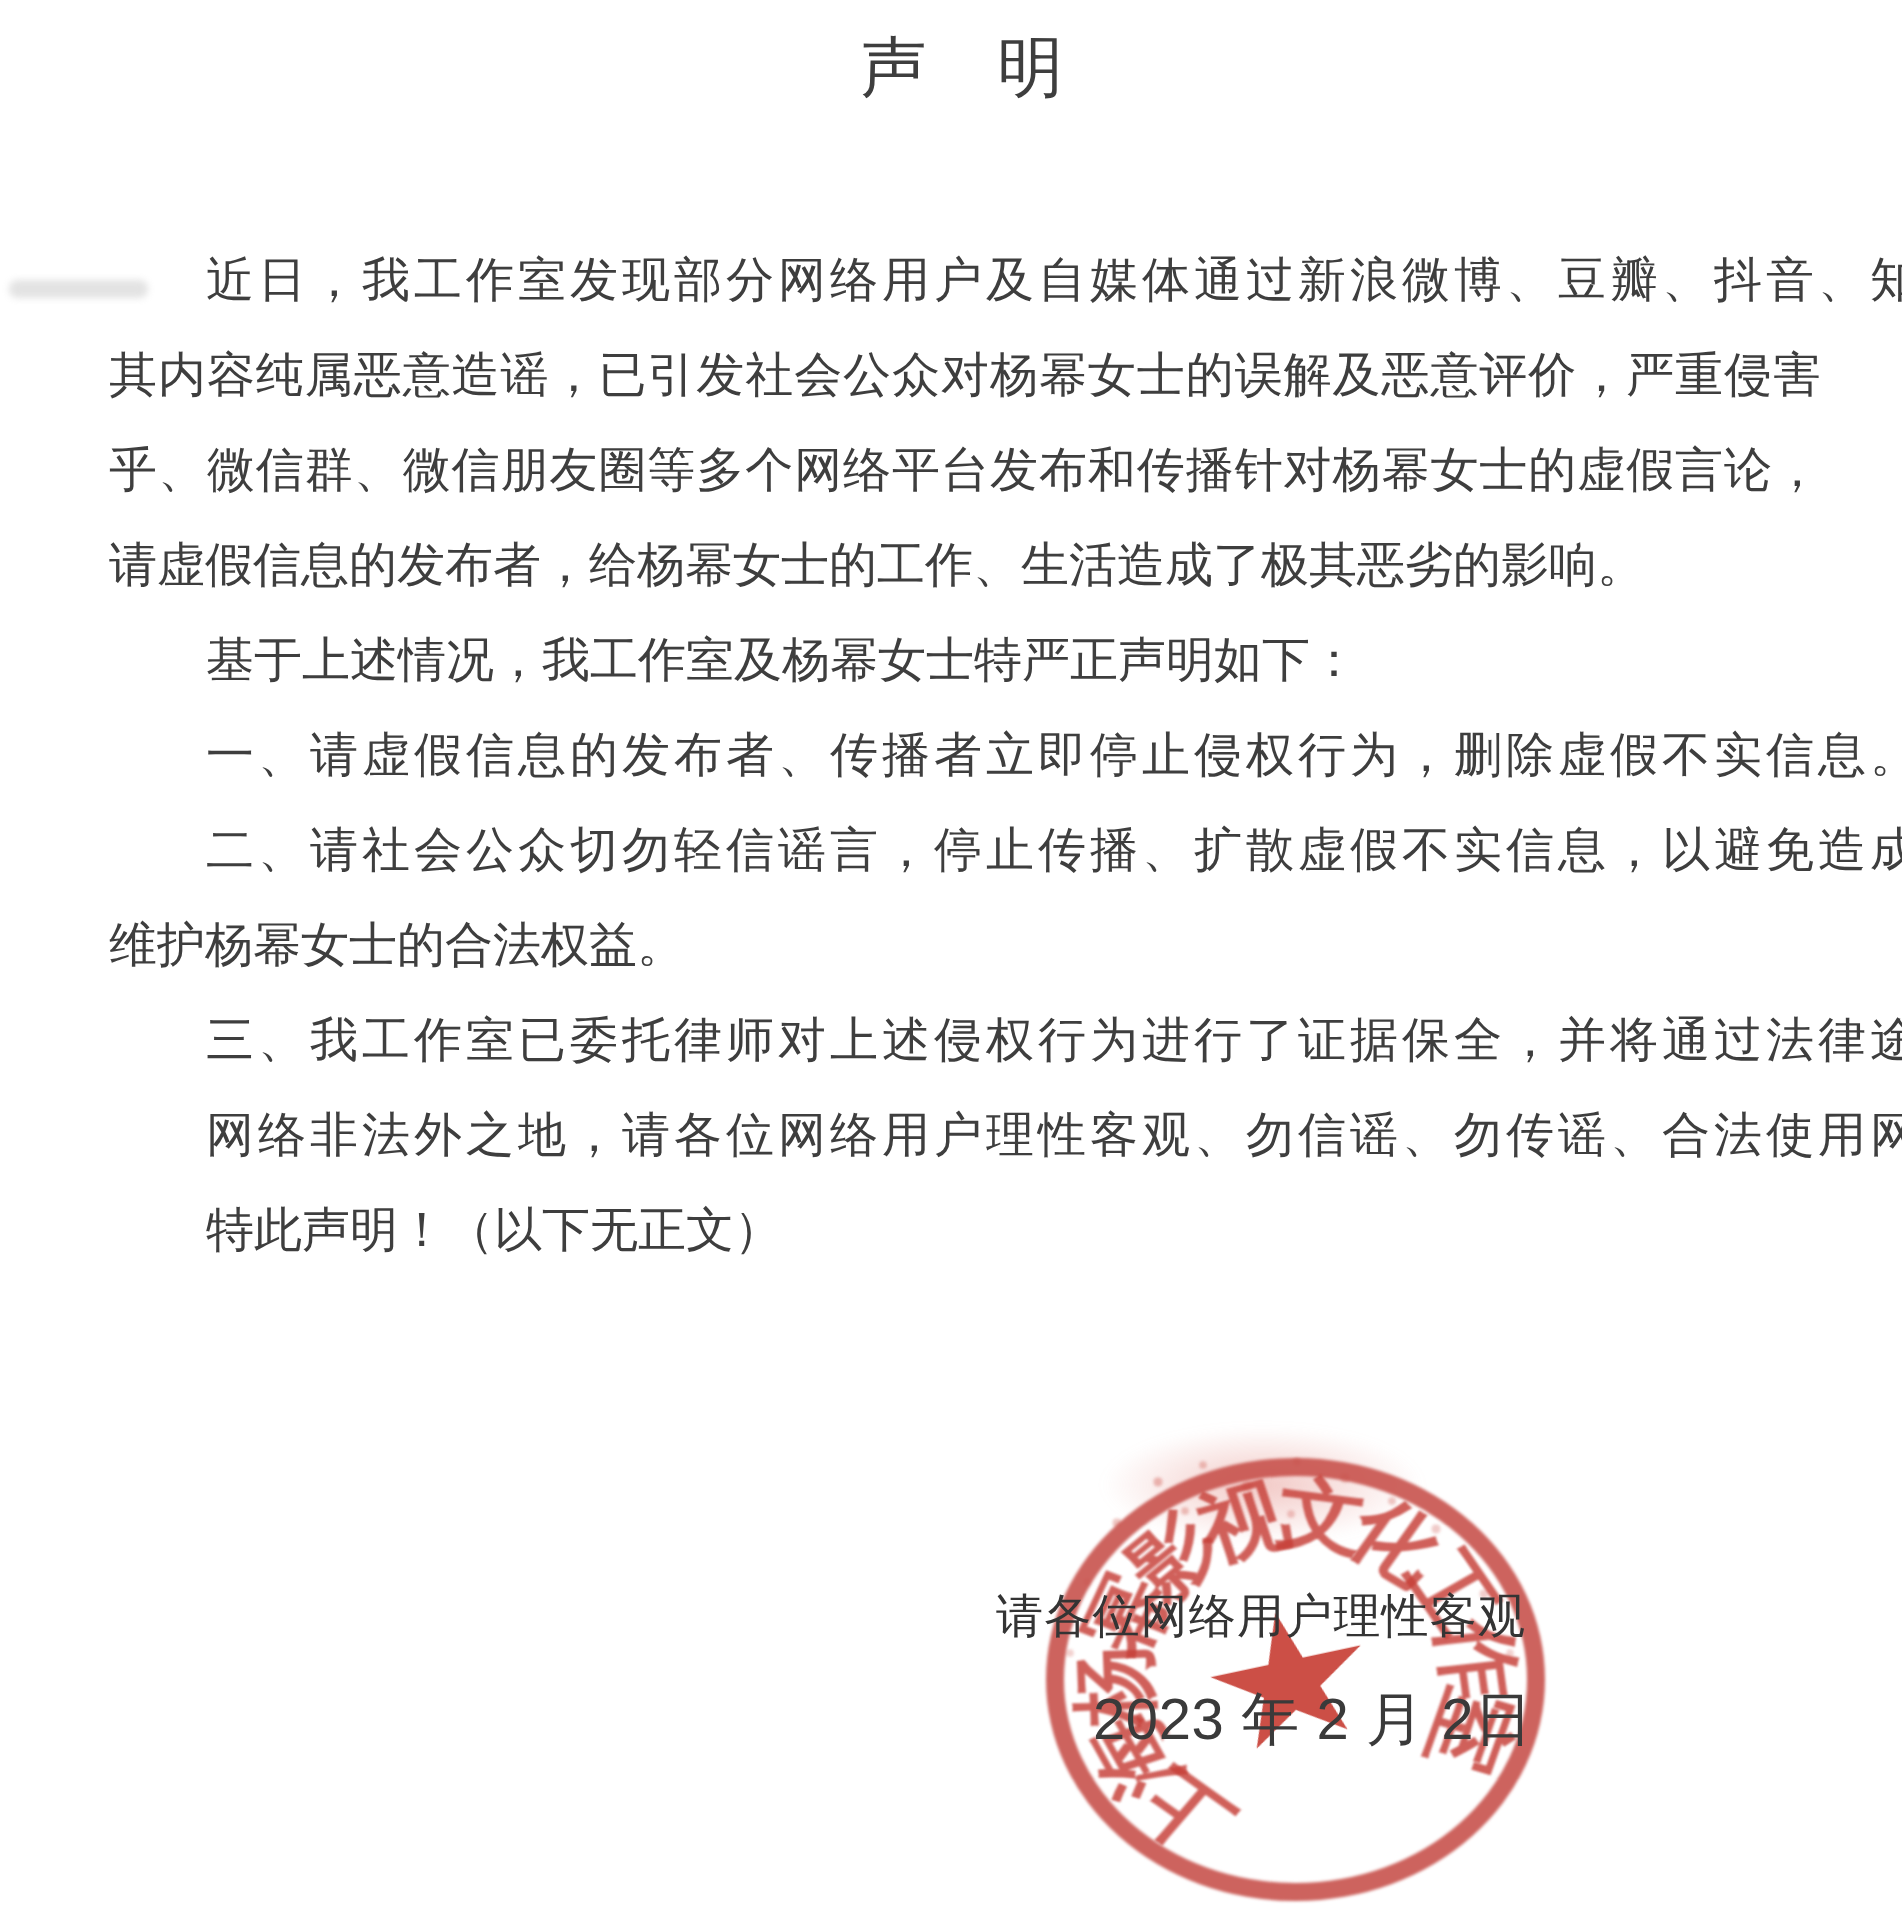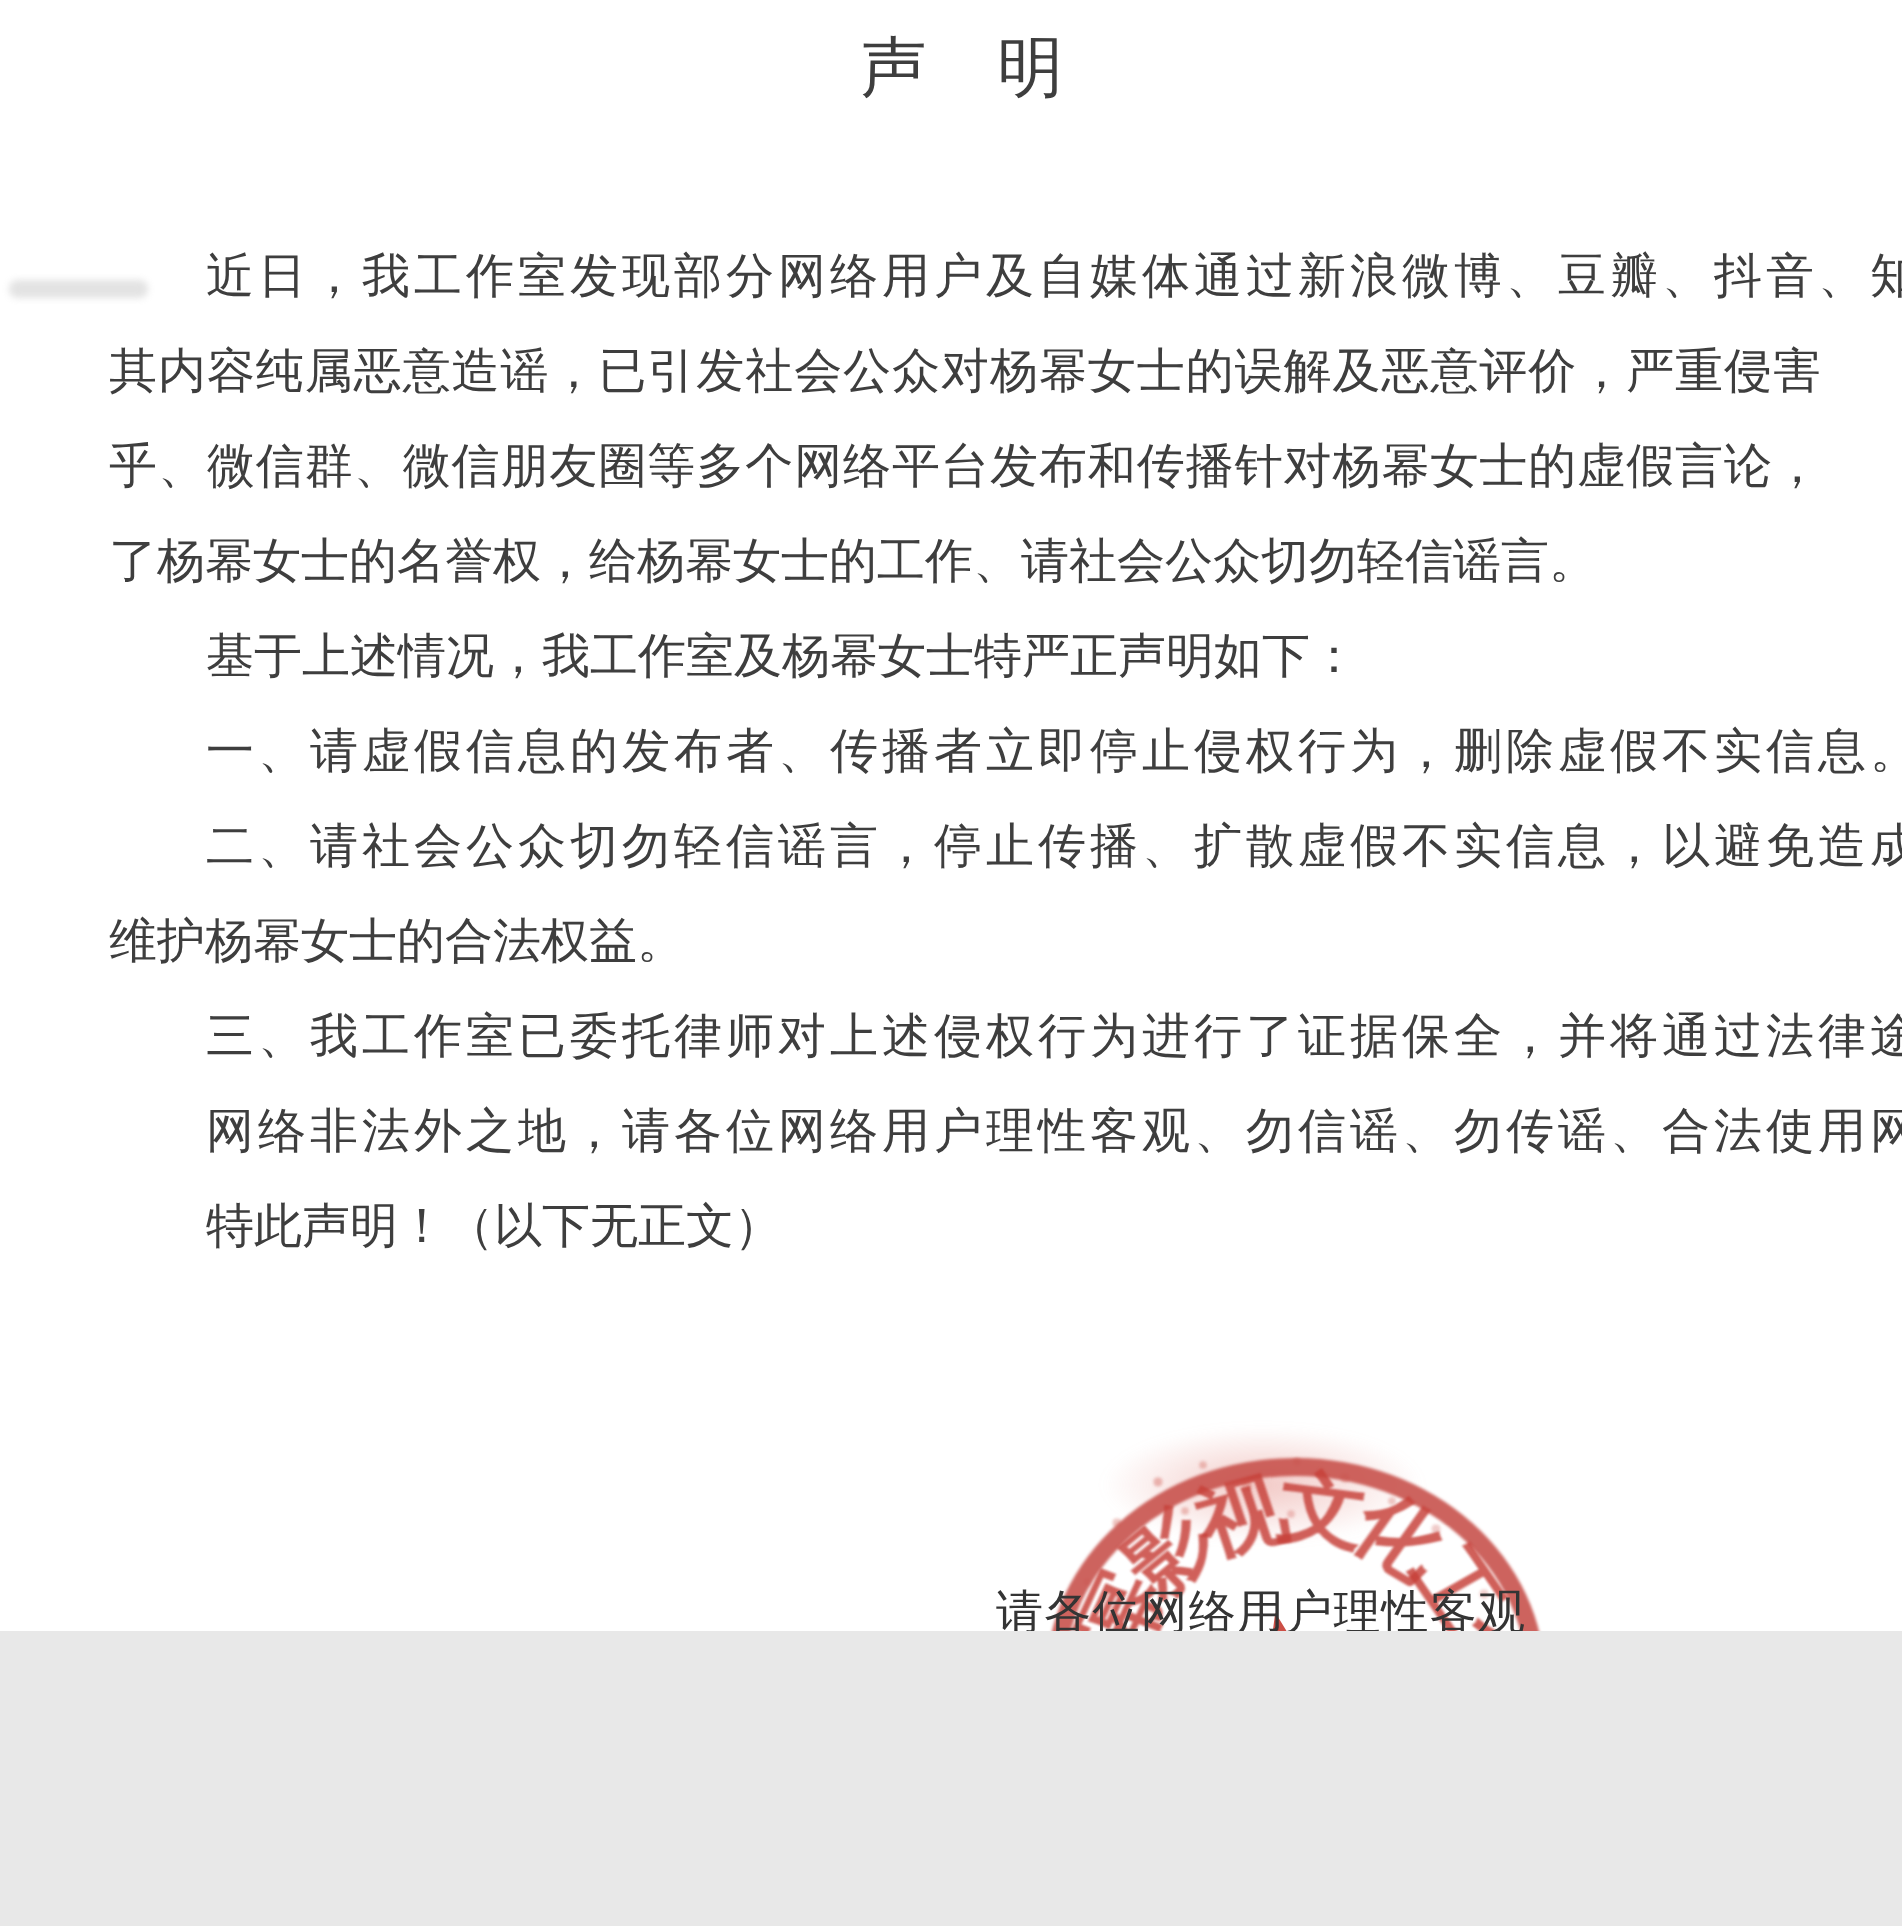--- a/index.html
+++ b/index.html
@@ -1,21 +1,21 @@
 <!DOCTYPE html>
 <html style="--ink: #3e3e3e;font-size:9.5px"><head>
 <meta charset="utf-8">
 <style>
   html,body{margin:0;padding:0;background:#e8e8e8;}
   .page{
     position:relative;
-    width:1902px;height:1631px;
+    width:1902px;height:1926px;
     background:#ffffff;
     overflow:hidden;
-    font-family:Liberation Mono, monospace;
+    font-family:Liberation Sans, sans-serif;
   }
   
   .title{
     position:absolute;
     left:12px;top:22.5px;width:100%;
     text-align:center;
     font-size:66px;
     letter-spacing:2.4px;
     color:var(--ink,#4a4a4a);
   }
@@ -135,21 +135,21 @@
 
   <div class="title ink-soft">声　明</div>
 
   <div class="scan-artifact"></div>
 
   <div class="doc-body ink-soft">
 
   <div class="line indent full">近日，我工作室发现部分网络用户及自媒体通过新浪微博、豆瓣、抖音、知</div>
       <div class="line full">其内容纯属恶意造谣，已引发社会公众对杨幂女士的误解及恶意评价，严重侵害</div>
       <div class="line full">乎、微信群、微信朋友圈等多个网络平台发布和传播针对杨幂女士的虚假言论，</div>
-      <div class="line">了杨幂女士的名誉权，给杨幂女士的工作、请社会公众切勿轻信谣言。</div>
+      <div class="line">请虚假信息的发布者，给杨幂女士的工作、生活造成了极其恶劣的影响。</div>
       <div class="line indent">基于上述情况，我工作室及杨幂女士特严正声明如下：</div>
       <div class="line indent full">一、请虚假信息的发布者、传播者立即停止侵权行为，删除虚假不实信息。</div>
       <div class="line indent full">二、请社会公众切勿轻信谣言，停止传播、扩散虚假不实信息，以避免造成</div>
       <div class="line">维护杨幂女士的合法权益。</div>
       <div class="line indent full">三、我工作室已委托律师对上述侵权行为进行了证据保全，并将通过法律途</div>
       <div class="line indent full">网络非法外之地，请各位网络用户理性客观、勿信谣、勿传谣、合法使用网</div>
       <div class="line indent">特此声明！（以下无正文）</div>
     </div>
 
   <div class="seal">

